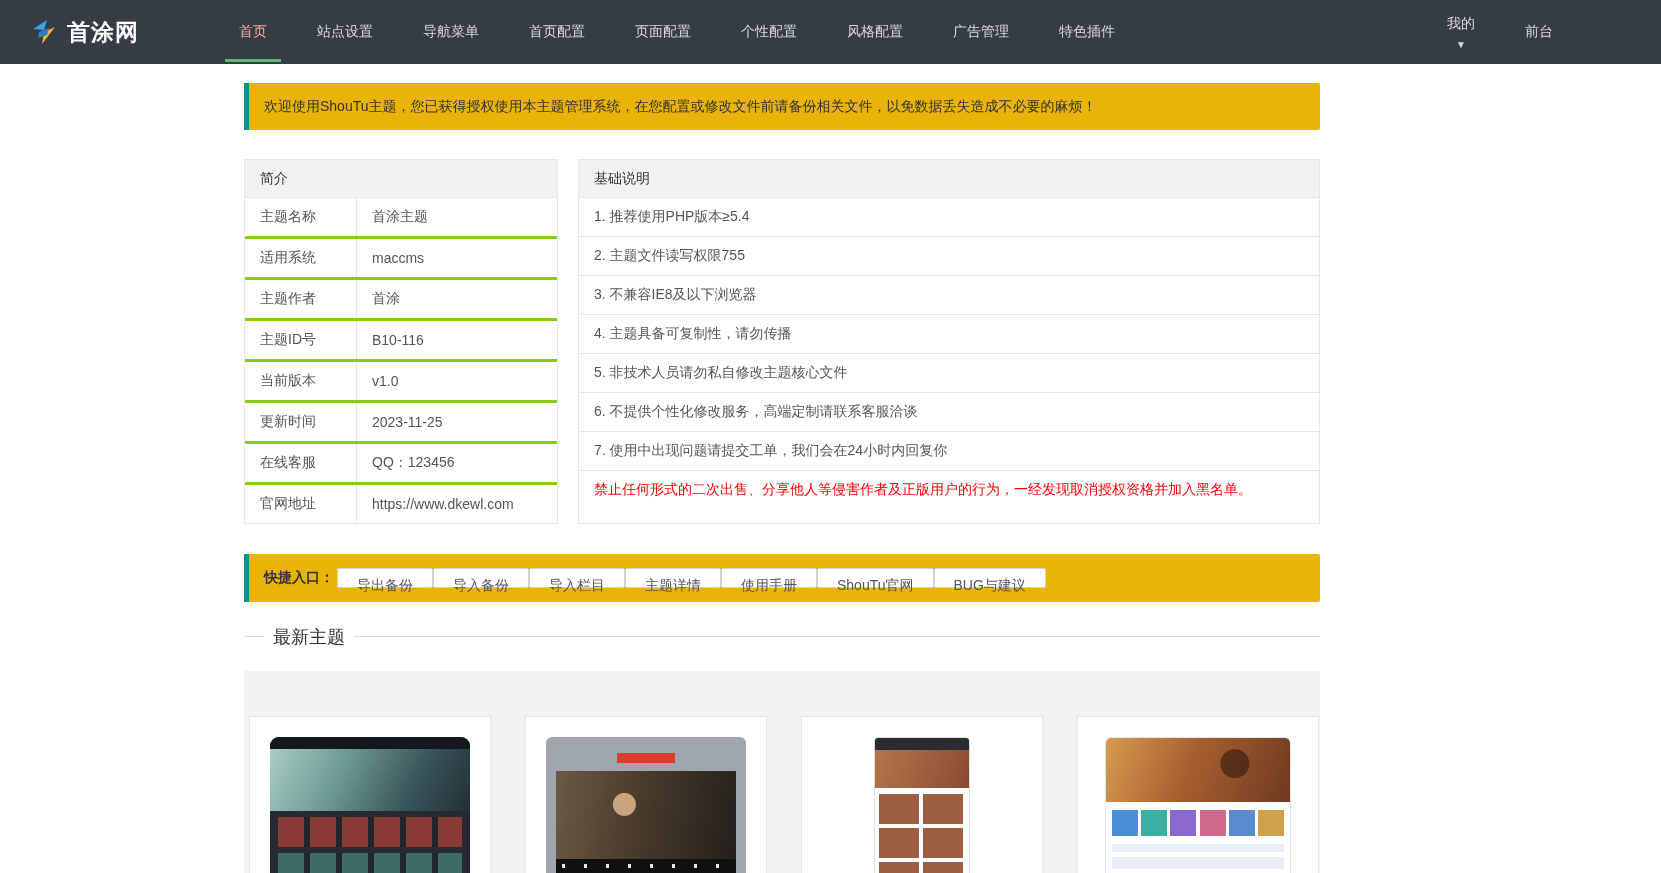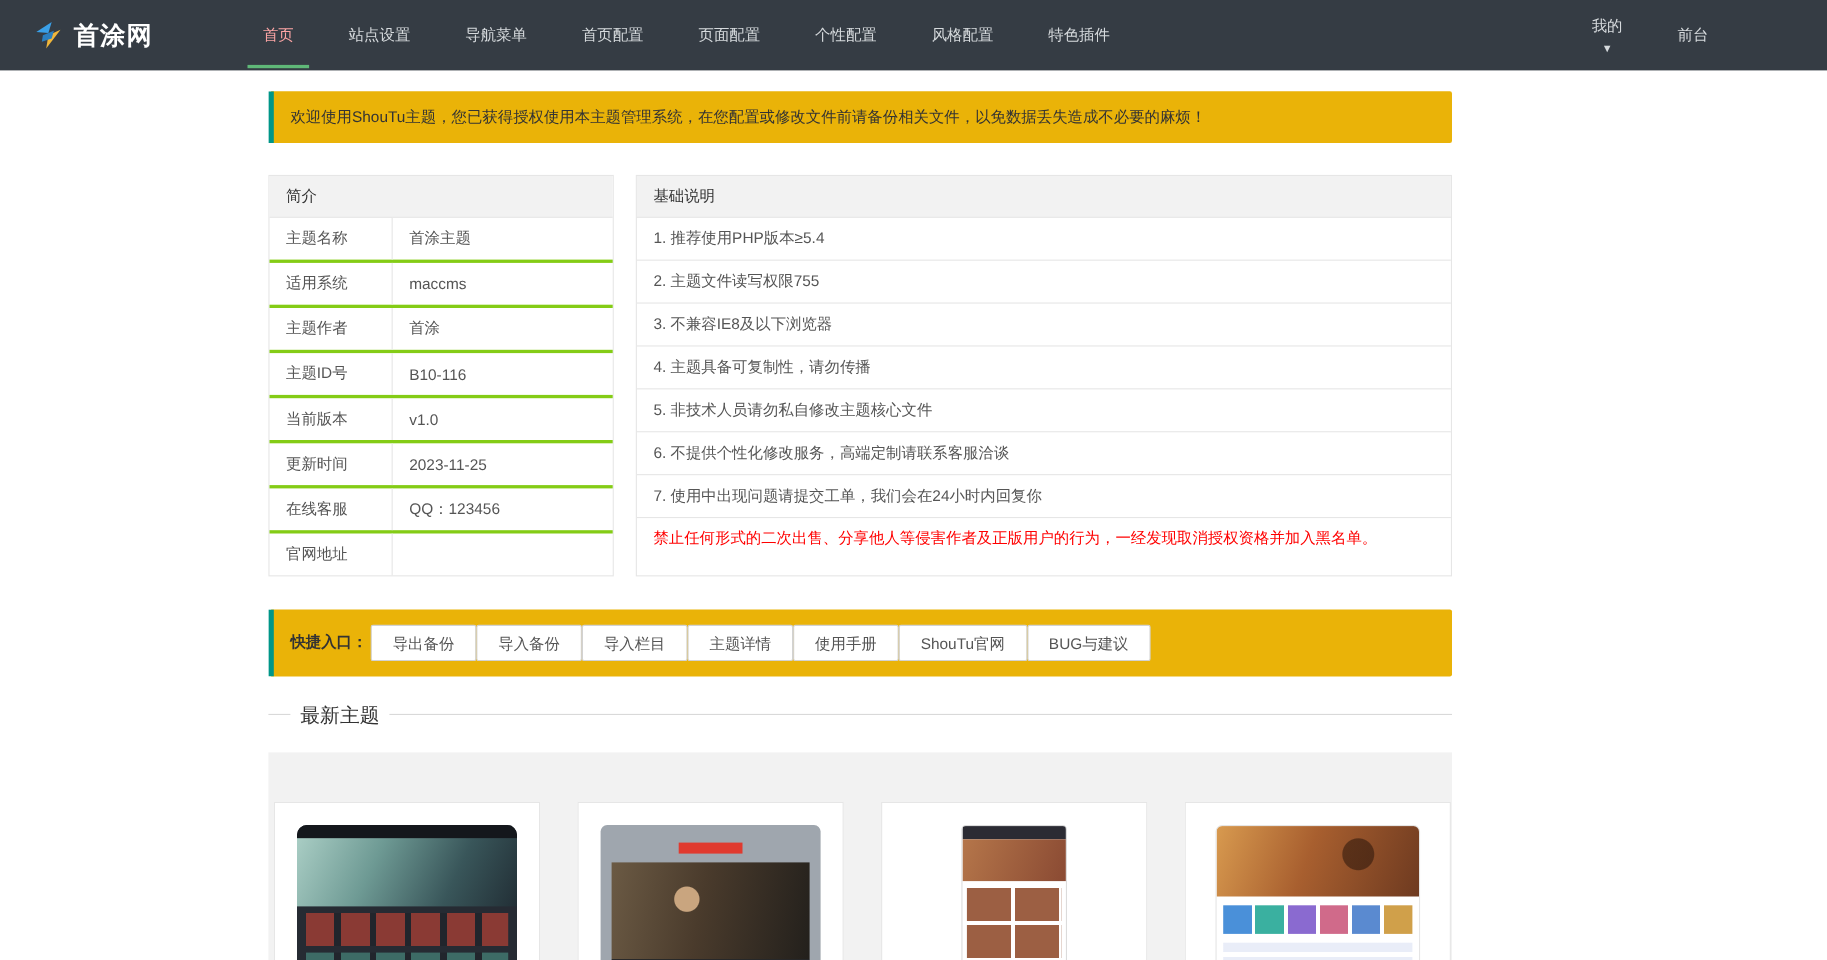--- a/index.html
+++ b/index.html
@@ -39,21 +39,21 @@
   .intro-row + .intro-row { border-top:3px solid #84cc16;align-items:center; }
   .intro-label { width:112px; flex:none; padding:10px 15px; border-right:1px solid #e6e6e6; color:#555; }
   .intro-value { flex:1; padding:10px 15px; color:#555; }
   .basics-row { padding:10px 15px; color:#555; }
   .basics-row + .basics-row { border-top:1px solid #e6e6e6; }
   .basics-warning { color:#ff0000; }
 
   
   .quick { margin-top:30px; padding:14px 15px; display:flex; align-items:center; }
   .quick-label { color:#333; font-weight:bold; margin-right:3px; white-space:nowrap; }
-  .quick-btn { background:#fff; border:1px solid #d2d2d2; border-radius:2px; height:33px; line-height:32px; padding:0 19px; color:#555; font-size:14px; cursor:pointer; font-family:inherit; }
+  .quick-btn { background:#fff; border:1px solid #d2d2d2; border-radius:2px; height:20px; line-height:32px; padding:0 19px; color:#555; font-size:14px; cursor:pointer; font-family:inherit; }
 
   
   .section-title { margin-top:23px; display:flex; align-items:center; font-size:18px; color:#333; }
   .section-title::before { content:""; width:20px; height:1px; background:#d9d9d9; margin-right:9px; }
   .section-title::after { content:""; flex:1; height:1px; background:#d9d9d9; margin-left:9px; }
 
   
   .cards-wrap { margin-top:22px; background:#f2f2f2; padding:45px 5px 60px; display:flex; gap:34px; height:300px; }
   .card { width:242px; flex:none; background:#fff; border:1px solid #e6e6e6; display:flex; justify-content:center; align-items:flex-start; padding-top:20px; height:300px; cursor:pointer; }
   .thumb { border-radius:6px; overflow:hidden; position:relative; }
@@ -112,20 +112,21 @@
     <span class="logo-text">首涂网</span>
   </div>
   <div class="nav-items">
     <div class="nav-item active">首页</div>
     <div class="nav-item">站点设置</div>
     <div class="nav-item">导航菜单</div>
     <div class="nav-item">首页配置</div>
     <div class="nav-item">页面配置</div>
     <div class="nav-item">个性配置</div>
     <div class="nav-item">风格配置</div>
+    <div class="nav-item">广告管理</div>
     <div class="nav-item">特色插件</div>
   </div>
   <div class="nav-right">
     <span class="nav-my">
       <span>我的</span>
       <span class="caret">▼</span>
     </span>
     <span class="nav-front">前台</span>
   </div>
 </div>
@@ -161,20 +162,21 @@
       <div class="intro-row">
         <div class="intro-label">更新时间</div>
         <div class="intro-value">2023-11-25</div>
       </div>
       <div class="intro-row">
         <div class="intro-label">在线客服</div>
         <div class="intro-value">QQ：123456</div>
       </div>
       <div class="intro-row">
         <div class="intro-label">官网地址</div>
+        <div class="intro-value">https://www.dkewl.com</div>
       </div>
     </div>
 
     <div class="panel panel-basics">
       <div class="panel-header">基础说明</div>
       <div class="basics-row">1. 推荐使用PHP版本≥5.4</div>
       <div class="basics-row">2. 主题文件读写权限755</div>
       <div class="basics-row">3. 不兼容IE8及以下浏览器</div>
       <div class="basics-row">4. 主题具备可复制性，请勿传播</div>
       <div class="basics-row">5. 非技术人员请勿私自修改主题核心文件</div>

